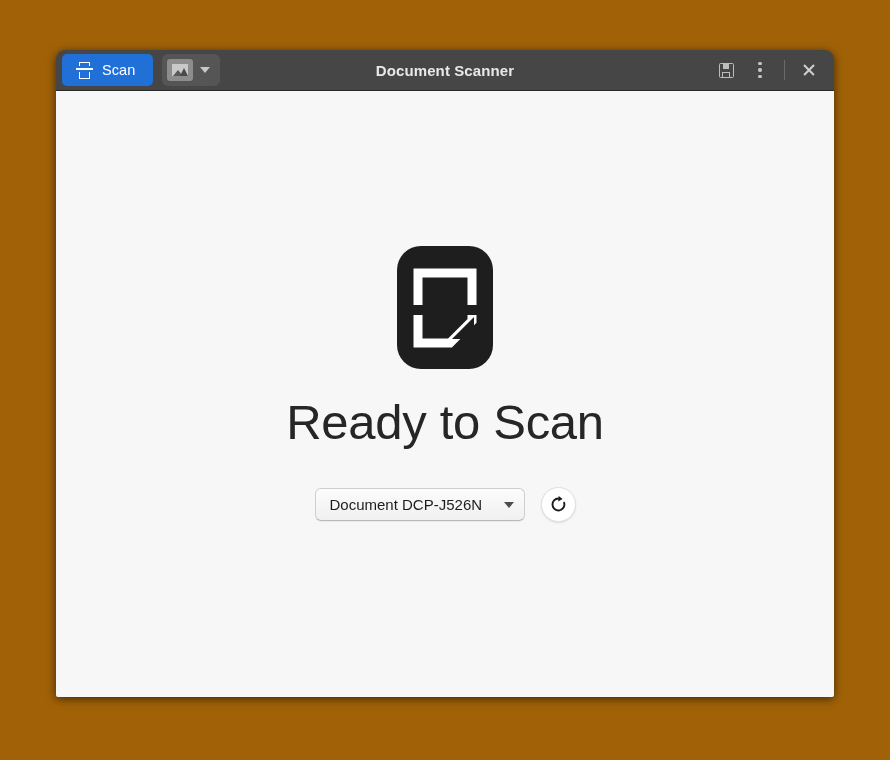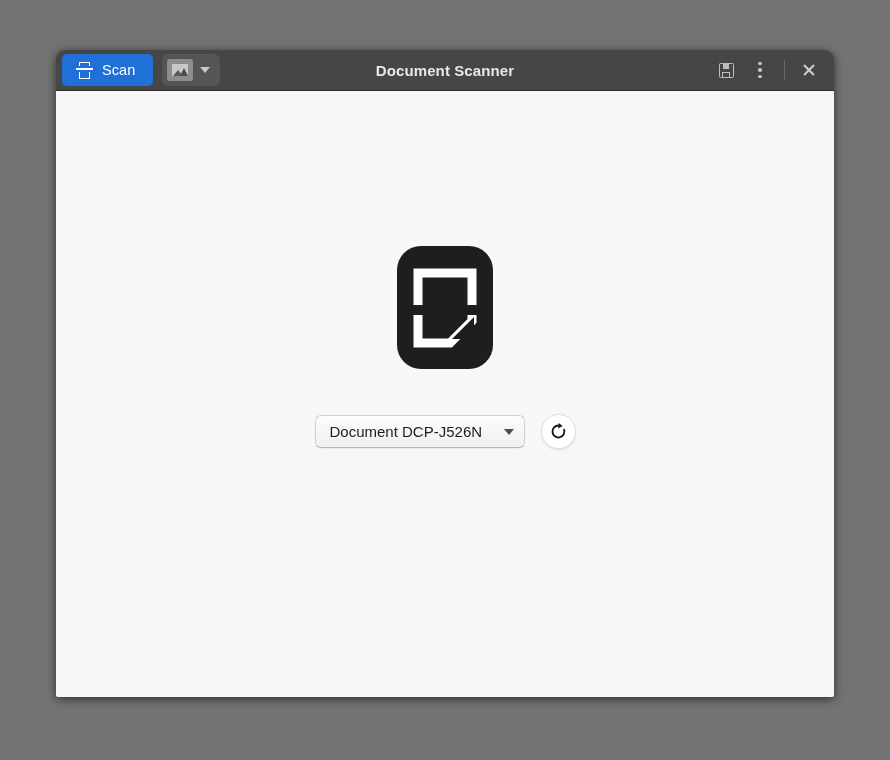--- a/index.html
+++ b/index.html
@@ -9,21 +9,21 @@
     width: 890px;
     height: 760px;
     overflow: hidden;
     font-family: "Liberation Sans", sans-serif;
   }
 
   #screen {
     position: relative;
     width: 890px;
     height: 760px;
-    background: #737373;
+    background: #a16207;
   }
 
   
   .window {
     position: absolute;
     left: 56px;
     top: 50px;
     width: 778px;
     height: 647px;
     border-radius: 9px 9px 2px 2px;
@@ -377,20 +377,21 @@
 
           <path d="M22 28 h54 v48 l-22 22 h-32 z" fill="none" stroke="#ffffff" stroke-width="9" stroke-linejoin="miter"></path>
 
           <rect x="14" y="60" width="13" height="10" fill="#1e1e1e"></rect>
           <rect x="71" y="60" width="13" height="10" fill="#1e1e1e"></rect>
 
           <path d="M78 72 L56 94 L78 94 Z" fill="#1e1e1e"></path>
         </svg>
       </div>
 
+      <div class="status-title">Ready to Scan</div>
 
       <div class="device-row">
 
         <div class="device-select">
           <span class="device-name">Document DCP-J526N</span>
           <span class="select-chev"></span>
         </div>
 
         <div class="refresh-button">
           <svg width="19" height="19" viewBox="0 0 24 24">

